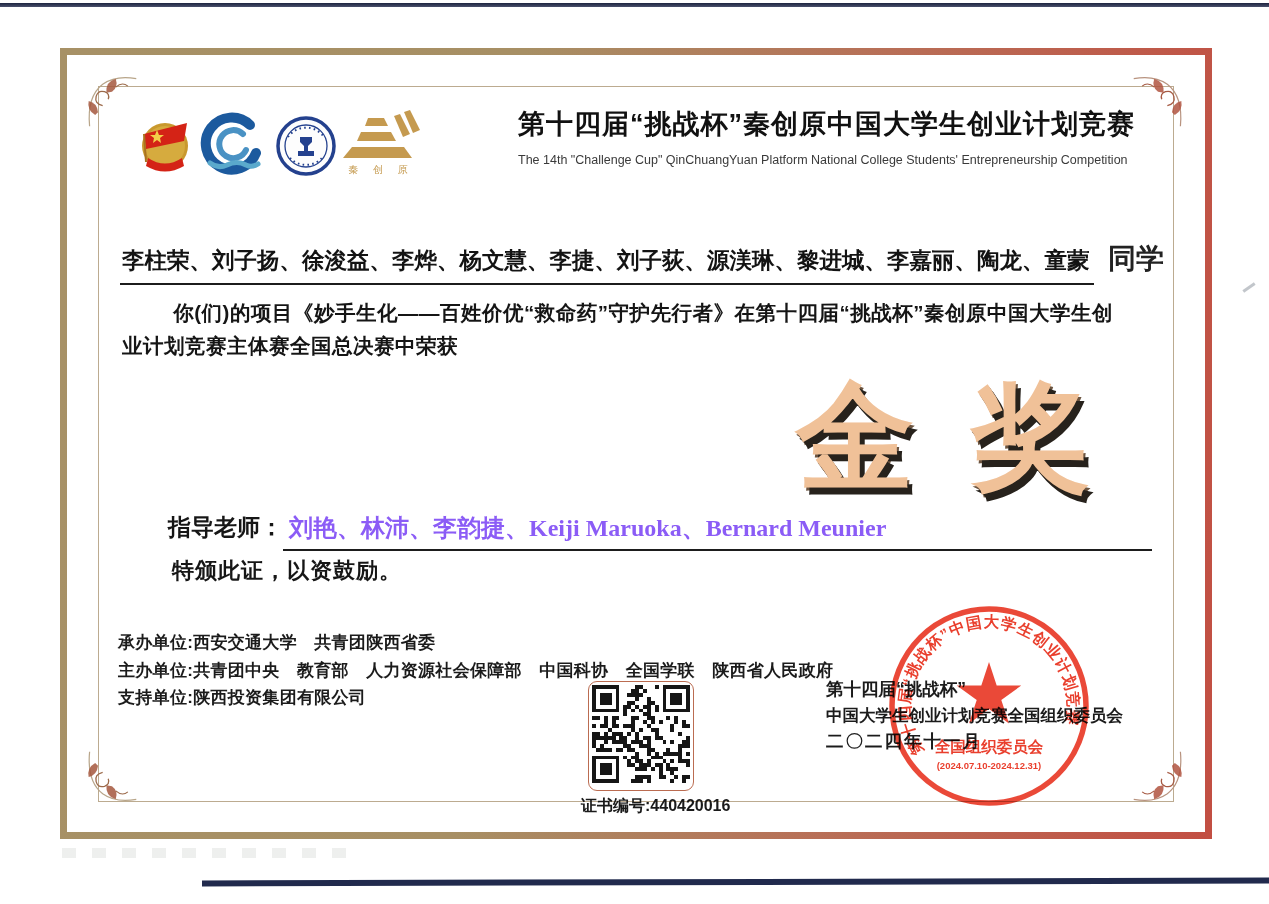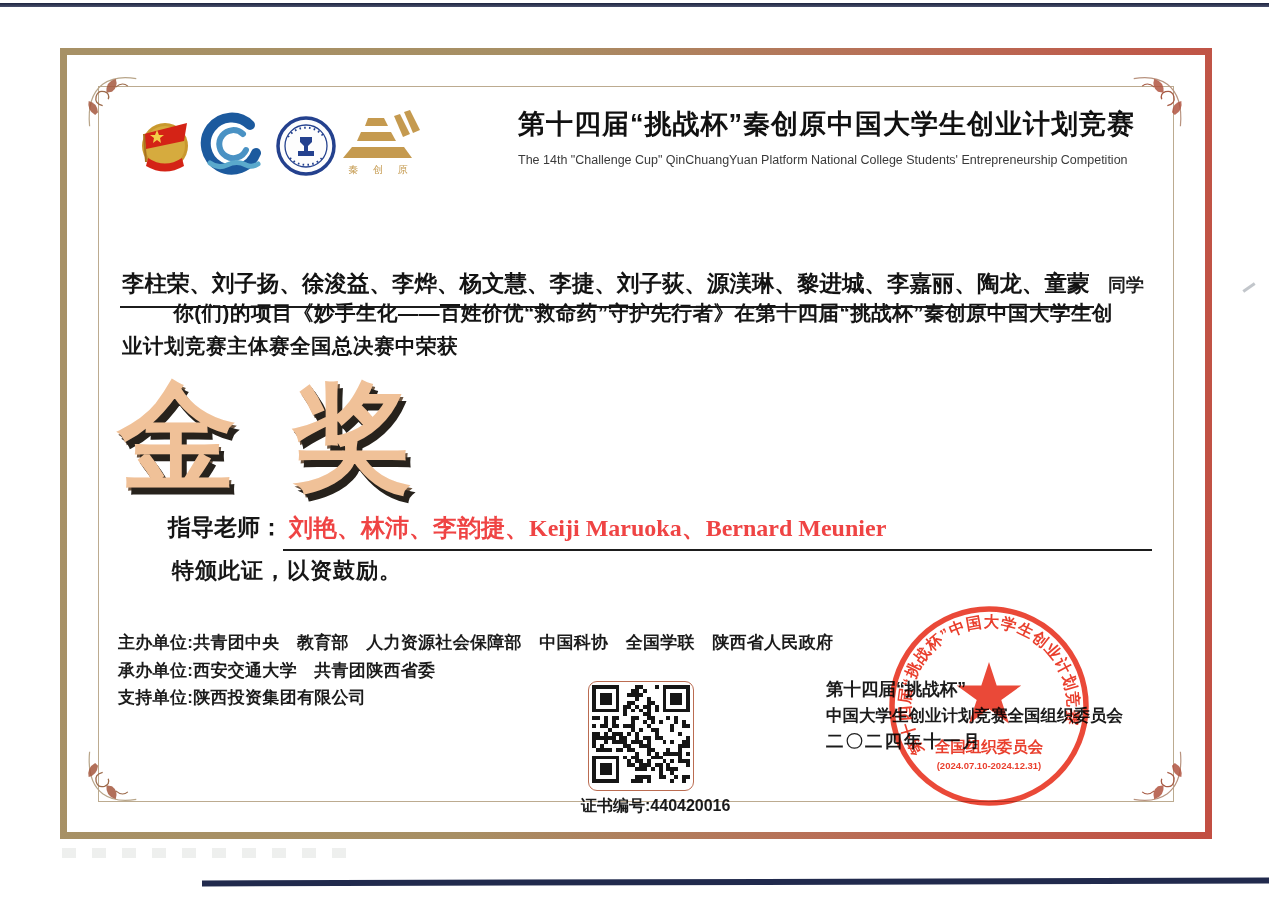--- a/index.html
+++ b/index.html
@@ -41,40 +41,40 @@
 
   .title-block { position:absolute; left:518px; top:106px; width:652px; text-align:left; }
   .title-zh { font-size:27px; font-weight:900; letter-spacing:1px; color:#111;
     white-space:nowrap; }
   .title-en { margin-top:11px; font-size:12.5px; font-weight:500; color:#3a3a3a;
     white-space:nowrap; letter-spacing:0; }
 
   
   .names-line { position:absolute; left:120px; top:240px; width:1045px; white-space:nowrap; }
   .names { display:inline-block; font-size:22.5px; font-weight:800; color:#131313;
-    border-bottom:2px solid #1c1c1c; padding:0 4px 7px 2px;margin-top:28px; }
-  .names-suffix { font-size:18px; font-weight:700; margin-left:10px; color:#222;margin-top:20px; }
+    border-bottom:2px solid #1c1c1c; padding:0 4px 7px 2px; }
+  .names-suffix { font-size:28px; font-weight:700; margin-left:10px; color:#222;margin-top:20px; }
 
   
   .body-par { position:absolute; left:122px; top:296px; width:1010px;
     font-size:20.5px; line-height:33px; font-weight:600; color:#151515;
     text-indent:2.5em; letter-spacing:.5px; }
   .body-par .proj { font-weight:900; }
 
   
-  .award { position:absolute; left:60px; top:372px; width:1088px; text-align:left;
+  .award { position:absolute; left:60px; top:372px; width:1088px; text-align:right;
     font-size:118px; line-height:1.1; font-weight:900;
     letter-spacing:58px; text-indent:58px;
     color:#f0c198; text-shadow:5px 7px 0 #27221c, 2px 3px 0 #6b5440; }
 
   
   .adv-line { position:absolute; left:168px; top:512px; width:984px; display:flex; align-items:flex-start; }
   .adv-label { flex:none; font-size:23px; font-weight:700; color:#161616; padding-bottom:5px; }
   .adv-names { flex:1; font-family:"Liberation Serif","DejaVu Serif",serif;
-    font-size:24px; font-weight:600; color:#ef4444;
+    font-size:24px; font-weight:600; color:#8b5cf6;
     border-bottom:2px solid #1d1d1d; padding:0 0 5px 6px; white-space:nowrap; }
   .closing { position:absolute; left:172px; top:556px; font-size:22px; font-weight:700; color:#161616; letter-spacing:1px; }
 
   
   .org-block { position:absolute; left:118px; top:629px; font-size:17px; font-weight:700; color:#1b1b1b; }
   .org-row { line-height:27.5px; white-space:nowrap; letter-spacing:.3px; }
 
   
   .qr-block { position:absolute; left:581px; top:681px; width:120px; text-align:center; }
   .qr-frame { display:inline-block; border:1.5px solid #bb6c51; border-radius:9px; padding:3px; background:#fff; }
@@ -176,22 +176,22 @@
 
   <div class="award">金奖</div>
 
   <div class="adv-line">
     <span class="adv-label">指导老师：</span>
     <span class="adv-names">刘艳、林沛、李韵捷、Keiji Maruoka、Bernard Meunier</span>
   </div>
   <div class="closing">特颁此证，以资鼓励。</div>
 
   <div class="org-block">
+    <div class="org-row"><span>承办单位:</span><span>西安交通大学　共青团陕西省委</span></div>
     <div class="org-row"><span>主办单位:</span><span>共青团中央　教育部　人力资源社会保障部　中国科协　全国学联　陕西省人民政府</span></div>
-    <div class="org-row"><span>承办单位:</span><span>西安交通大学　共青团陕西省委</span></div>
     <div class="org-row"><span>支持单位:</span><span>陕西投资集团有限公司</span></div>
   </div>
 
   <div class="qr-block">
     <span class="qr-frame">
       <svg id="qr-svg" width="98" height="98" viewBox="0 0 25 25" shape-rendering="crispEdges">
           <path d="M0 0h1v1h-1zM1 0h1v1h-1zM2 0h1v1h-1zM3 0h1v1h-1zM4 0h1v1h-1zM5 0h1v1h-1zM6 0h1v1h-1zM11 0h1v1h-1zM12 0h1v1h-1zM16 0h1v1h-1zM18 0h1v1h-1zM19 0h1v1h-1zM20 0h1v1h-1zM21 0h1v1h-1zM22 0h1v1h-1zM23 0h1v1h-1zM24 0h1v1h-1zM0 1h1v1h-1zM6 1h1v1h-1zM10 1h1v1h-1zM11 1h1v1h-1zM13 1h1v1h-1zM18 1h1v1h-1zM24 1h1v1h-1zM0 2h1v1h-1zM2 2h1v1h-1zM3 2h1v1h-1zM4 2h1v1h-1zM6 2h1v1h-1zM9 2h1v1h-1zM10 2h1v1h-1zM11 2h1v1h-1zM12 2h1v1h-1zM18 2h1v1h-1zM20 2h1v1h-1zM21 2h1v1h-1zM22 2h1v1h-1zM24 2h1v1h-1zM0 3h1v1h-1zM2 3h1v1h-1zM3 3h1v1h-1zM4 3h1v1h-1zM6 3h1v1h-1zM11 3h1v1h-1zM14 3h1v1h-1zM18 3h1v1h-1zM20 3h1v1h-1zM21 3h1v1h-1zM22 3h1v1h-1zM24 3h1v1h-1zM0 4h1v1h-1zM2 4h1v1h-1zM3 4h1v1h-1zM4 4h1v1h-1zM6 4h1v1h-1zM9 4h1v1h-1zM10 4h1v1h-1zM14 4h1v1h-1zM15 4h1v1h-1zM18 4h1v1h-1zM20 4h1v1h-1zM21 4h1v1h-1zM22 4h1v1h-1zM24 4h1v1h-1zM0 5h1v1h-1zM6 5h1v1h-1zM8 5h1v1h-1zM9 5h1v1h-1zM11 5h1v1h-1zM13 5h1v1h-1zM14 5h1v1h-1zM16 5h1v1h-1zM18 5h1v1h-1zM24 5h1v1h-1zM0 6h1v1h-1zM1 6h1v1h-1zM2 6h1v1h-1zM3 6h1v1h-1zM4 6h1v1h-1zM5 6h1v1h-1zM6 6h1v1h-1zM8 6h1v1h-1zM10 6h1v1h-1zM12 6h1v1h-1zM14 6h1v1h-1zM16 6h1v1h-1zM18 6h1v1h-1zM19 6h1v1h-1zM20 6h1v1h-1zM21 6h1v1h-1zM22 6h1v1h-1zM23 6h1v1h-1zM24 6h1v1h-1zM8 7h1v1h-1zM13 7h1v1h-1zM14 7h1v1h-1zM0 8h1v1h-1zM1 8h1v1h-1zM3 8h1v1h-1zM5 8h1v1h-1zM6 8h1v1h-1zM10 8h1v1h-1zM11 8h1v1h-1zM14 8h1v1h-1zM15 8h1v1h-1zM19 8h1v1h-1zM21 8h1v1h-1zM3 9h1v1h-1zM5 9h1v1h-1zM10 9h1v1h-1zM13 9h1v1h-1zM15 9h1v1h-1zM17 9h1v1h-1zM21 9h1v1h-1zM23 9h1v1h-1zM0 10h1v1h-1zM2 10h1v1h-1zM3 10h1v1h-1zM5 10h1v1h-1zM6 10h1v1h-1zM8 10h1v1h-1zM9 10h1v1h-1zM10 10h1v1h-1zM14 10h1v1h-1zM20 10h1v1h-1zM23 10h1v1h-1zM24 10h1v1h-1zM4 11h1v1h-1zM10 11h1v1h-1zM12 11h1v1h-1zM15 11h1v1h-1zM16 11h1v1h-1zM20 11h1v1h-1zM0 12h1v1h-1zM1 12h1v1h-1zM3 12h1v1h-1zM5 12h1v1h-1zM6 12h1v1h-1zM7 12h1v1h-1zM9 12h1v1h-1zM11 12h1v1h-1zM16 12h1v1h-1zM22 12h1v1h-1zM0 13h1v1h-1zM1 13h1v1h-1zM2 13h1v1h-1zM3 13h1v1h-1zM4 13h1v1h-1zM5 13h1v1h-1zM7 13h1v1h-1zM8 13h1v1h-1zM11 13h1v1h-1zM13 13h1v1h-1zM14 13h1v1h-1zM16 13h1v1h-1zM17 13h1v1h-1zM24 13h1v1h-1zM0 14h1v1h-1zM3 14h1v1h-1zM5 14h1v1h-1zM6 14h1v1h-1zM7 14h1v1h-1zM8 14h1v1h-1zM10 14h1v1h-1zM11 14h1v1h-1zM12 14h1v1h-1zM14 14h1v1h-1zM18 14h1v1h-1zM20 14h1v1h-1zM23 14h1v1h-1zM24 14h1v1h-1zM0 15h1v1h-1zM2 15h1v1h-1zM8 15h1v1h-1zM9 15h1v1h-1zM12 15h1v1h-1zM13 15h1v1h-1zM14 15h1v1h-1zM22 15h1v1h-1zM23 15h1v1h-1zM24 15h1v1h-1zM1 16h1v1h-1zM2 16h1v1h-1zM3 16h1v1h-1zM4 16h1v1h-1zM6 16h1v1h-1zM7 16h1v1h-1zM9 16h1v1h-1zM10 16h1v1h-1zM14 16h1v1h-1zM15 16h1v1h-1zM19 16h1v1h-1zM22 16h1v1h-1zM11 17h1v1h-1zM14 17h1v1h-1zM16 17h1v1h-1zM18 17h1v1h-1zM19 17h1v1h-1zM20 17h1v1h-1zM21 17h1v1h-1zM22 17h1v1h-1zM24 17h1v1h-1zM0 18h1v1h-1zM1 18h1v1h-1zM2 18h1v1h-1zM3 18h1v1h-1zM4 18h1v1h-1zM5 18h1v1h-1zM6 18h1v1h-1zM8 18h1v1h-1zM10 18h1v1h-1zM11 18h1v1h-1zM15 18h1v1h-1zM16 18h1v1h-1zM17 18h1v1h-1zM22 18h1v1h-1zM0 19h1v1h-1zM6 19h1v1h-1zM9 19h1v1h-1zM11 19h1v1h-1zM12 19h1v1h-1zM14 19h1v1h-1zM18 19h1v1h-1zM20 19h1v1h-1zM22 19h1v1h-1zM23 19h1v1h-1zM24 19h1v1h-1zM0 20h1v1h-1zM2 20h1v1h-1zM3 20h1v1h-1zM4 20h1v1h-1zM6 20h1v1h-1zM9 20h1v1h-1zM10 20h1v1h-1zM12 20h1v1h-1zM13 20h1v1h-1zM14 20h1v1h-1zM16 20h1v1h-1zM17 20h1v1h-1zM19 20h1v1h-1zM24 20h1v1h-1zM0 21h1v1h-1zM2 21h1v1h-1zM3 21h1v1h-1zM4 21h1v1h-1zM6 21h1v1h-1zM11 21h1v1h-1zM12 21h1v1h-1zM13 21h1v1h-1zM15 21h1v1h-1zM17 21h1v1h-1zM19 21h1v1h-1zM20 21h1v1h-1zM21 21h1v1h-1zM0 22h1v1h-1zM2 22h1v1h-1zM3 22h1v1h-1zM4 22h1v1h-1zM6 22h1v1h-1zM17 22h1v1h-1zM20 22h1v1h-1zM0 23h1v1h-1zM6 23h1v1h-1zM11 23h1v1h-1zM12 23h1v1h-1zM13 23h1v1h-1zM14 23h1v1h-1zM17 23h1v1h-1zM18 23h1v1h-1zM21 23h1v1h-1zM23 23h1v1h-1zM24 23h1v1h-1zM0 24h1v1h-1zM1 24h1v1h-1zM2 24h1v1h-1zM3 24h1v1h-1zM4 24h1v1h-1zM5 24h1v1h-1zM6 24h1v1h-1zM10 24h1v1h-1zM11 24h1v1h-1zM12 24h1v1h-1zM14 24h1v1h-1zM20 24h1v1h-1zM23 24h1v1h-1z" fill="#161616"></path>
         </svg>
     </span>
     <div class="cert-no">

